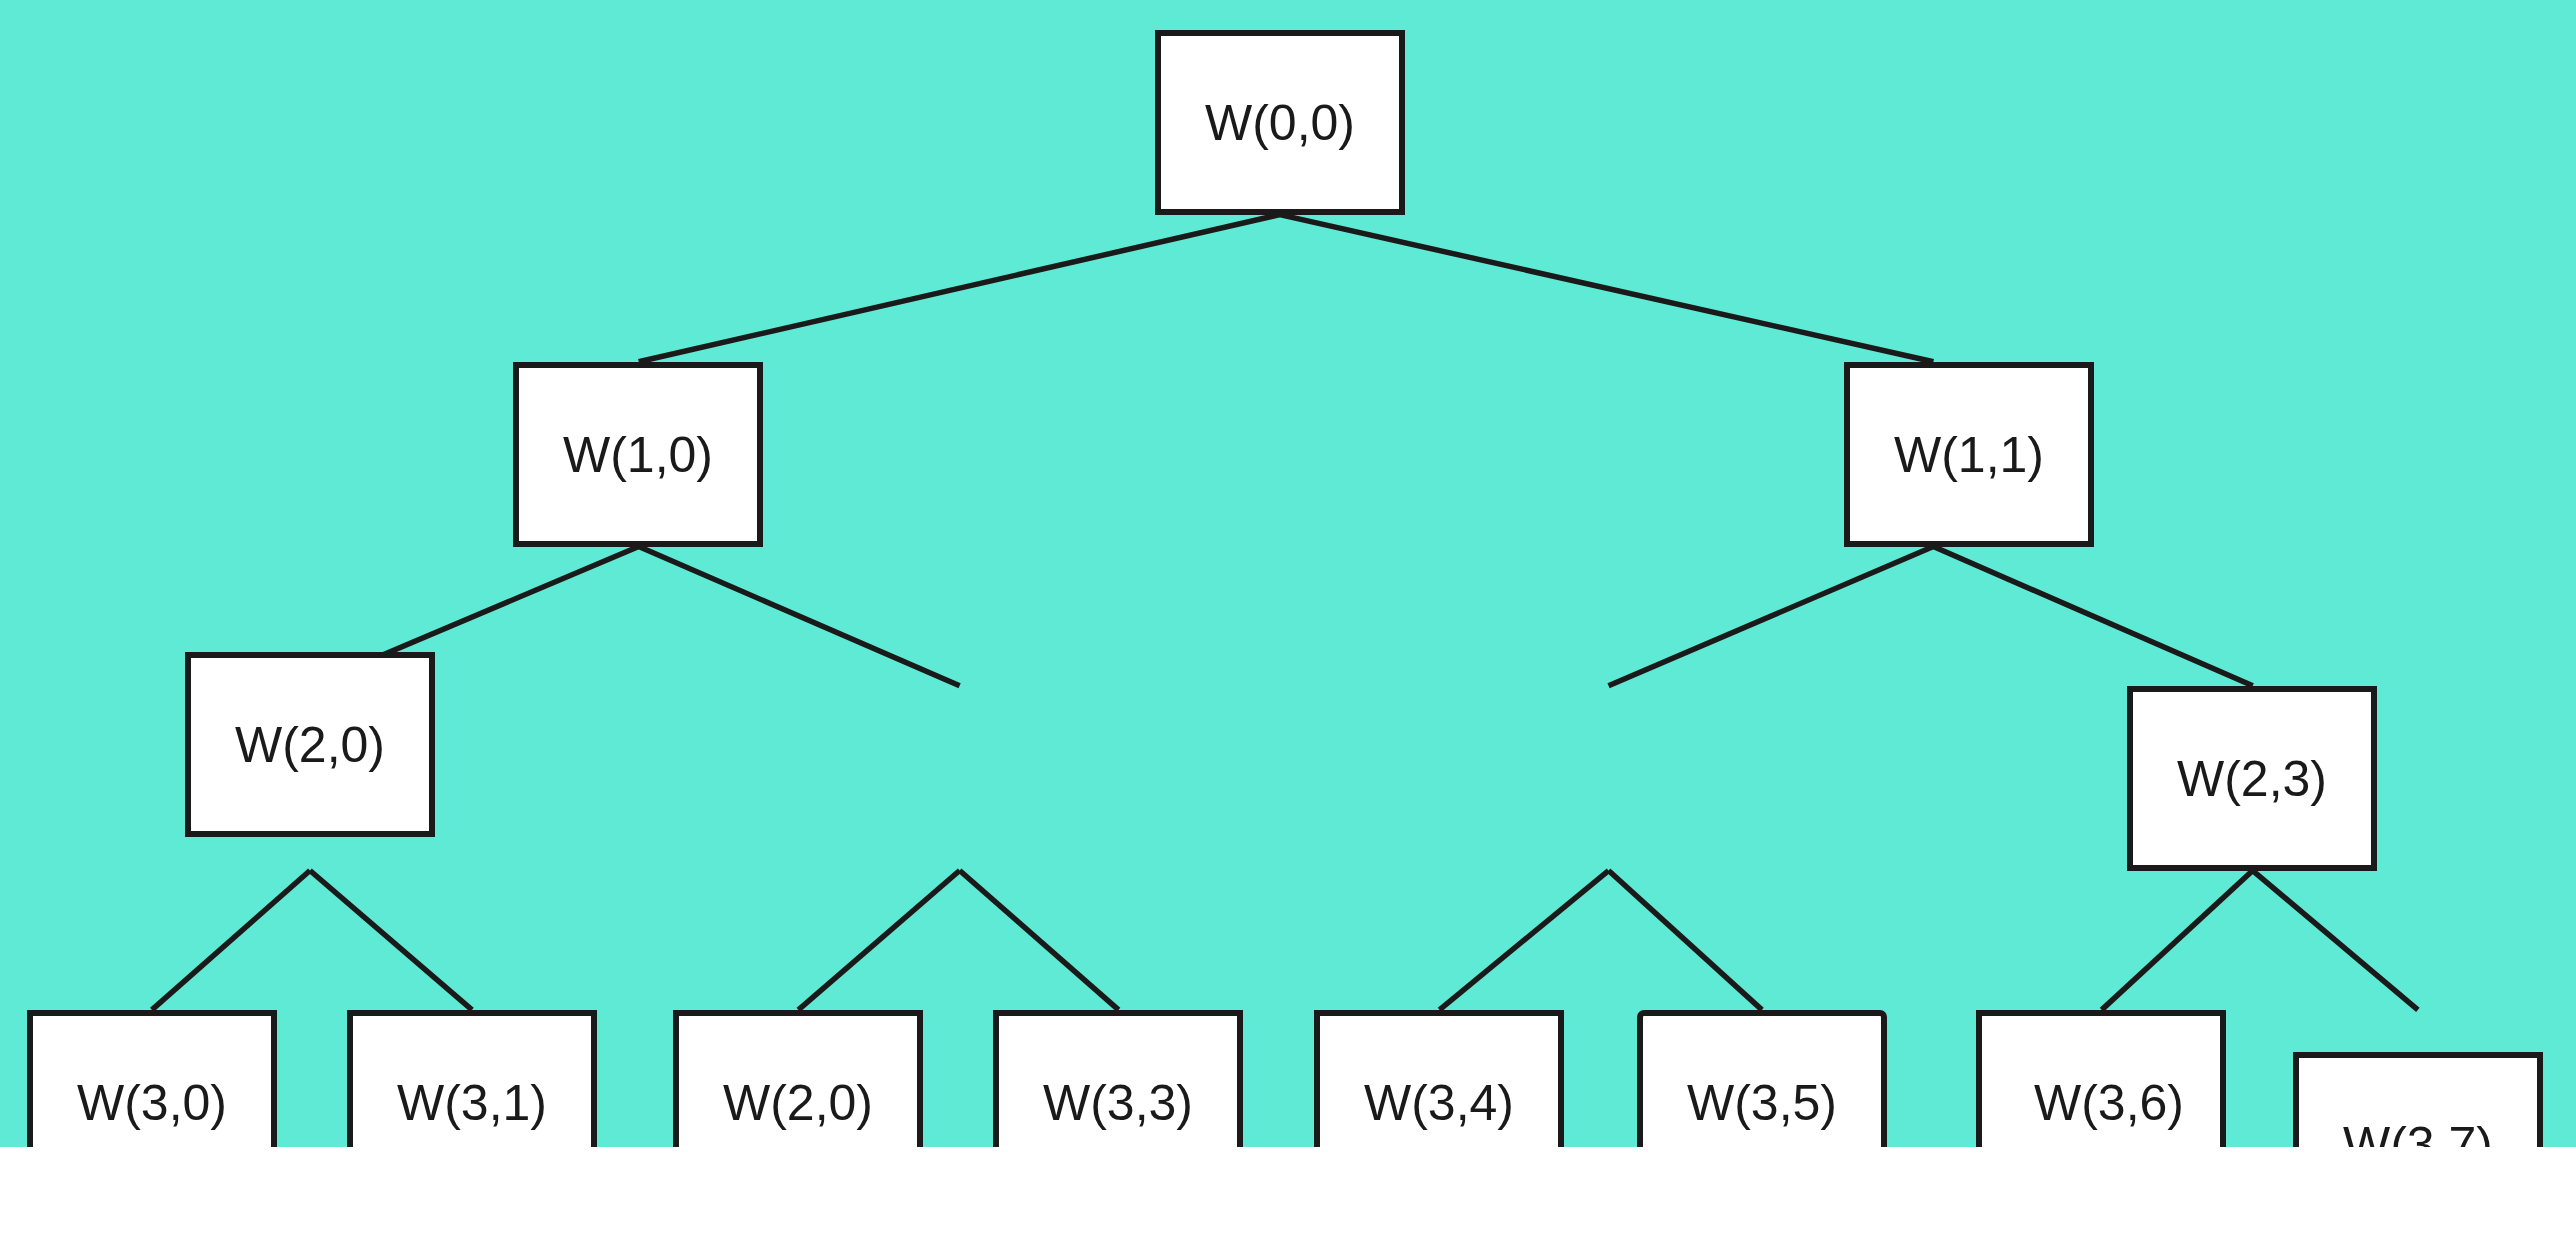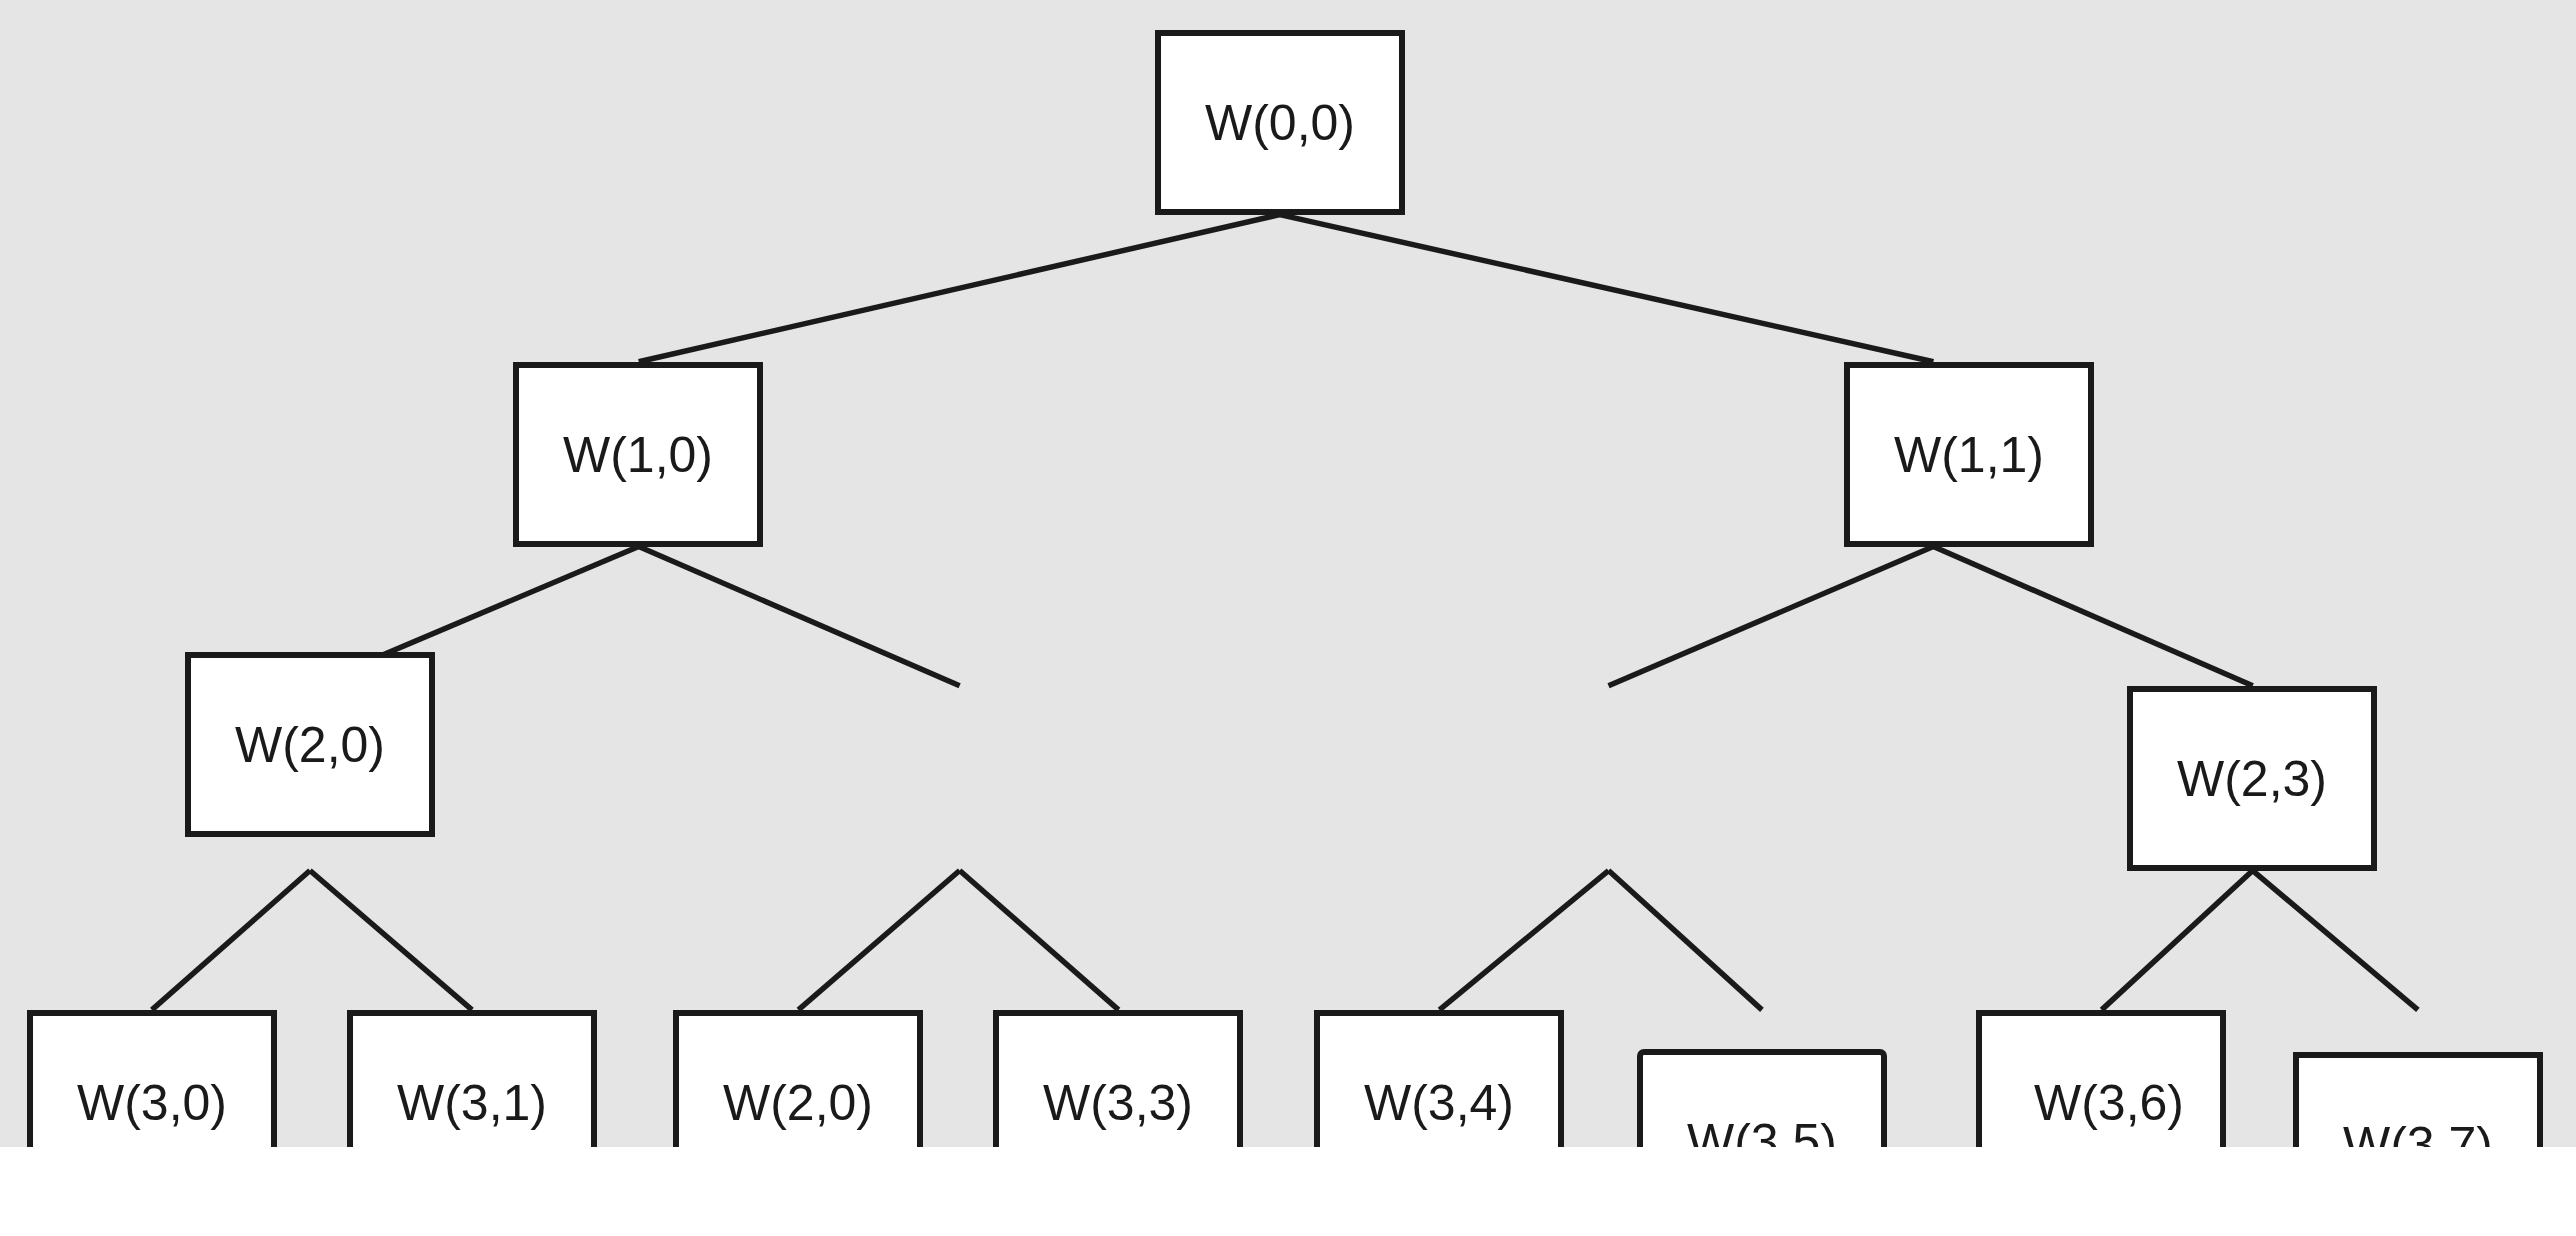--- a/index.html
+++ b/index.html
@@ -4,21 +4,21 @@
 <style>
   html, body {
     margin: 0;
     padding: 0;
     background: #ffffff;
   }
   #canvas {
     position: relative;
     width: 2576px;
     height: 1147px;
-    background: #e5e5e5;
+    background: #5eead4;
     font-family: "Liberation Sans", "DejaVu Sans", sans-serif;
     overflow: hidden;
   }
   #edges {
     position: absolute;
     left: 0;
     top: 0;
     width: 2576px;
     height: 1237px;
   }
@@ -93,21 +93,21 @@
   </div>
   <div class="node" style="left:673px; top:1010px;">
     <span class="label">W(2,0)</span>
   </div>
   <div class="node" style="left:993px; top:1010px;">
     <span class="label">W(3,3)</span>
   </div>
   <div class="node" style="left:1314px; top:1010px;">
     <span class="label">W(3,4)</span>
   </div>
-  <div class="node" style="left:1637px; top:1049px;border-radius:7px;">
+  <div class="node" style="left:1637px; top:1010px;border-radius:7px;">
     <span class="label">W(3,5)</span>
   </div>
   <div class="node" style="left:1976px; top:1010px;padding-left:16px;">
     <span class="label">W(3,6)</span>
   </div>
   <div class="node" style="left:2293px; top:1052px;">
     <span class="label">W(3,7)</span>
   </div>
 
 </div>

